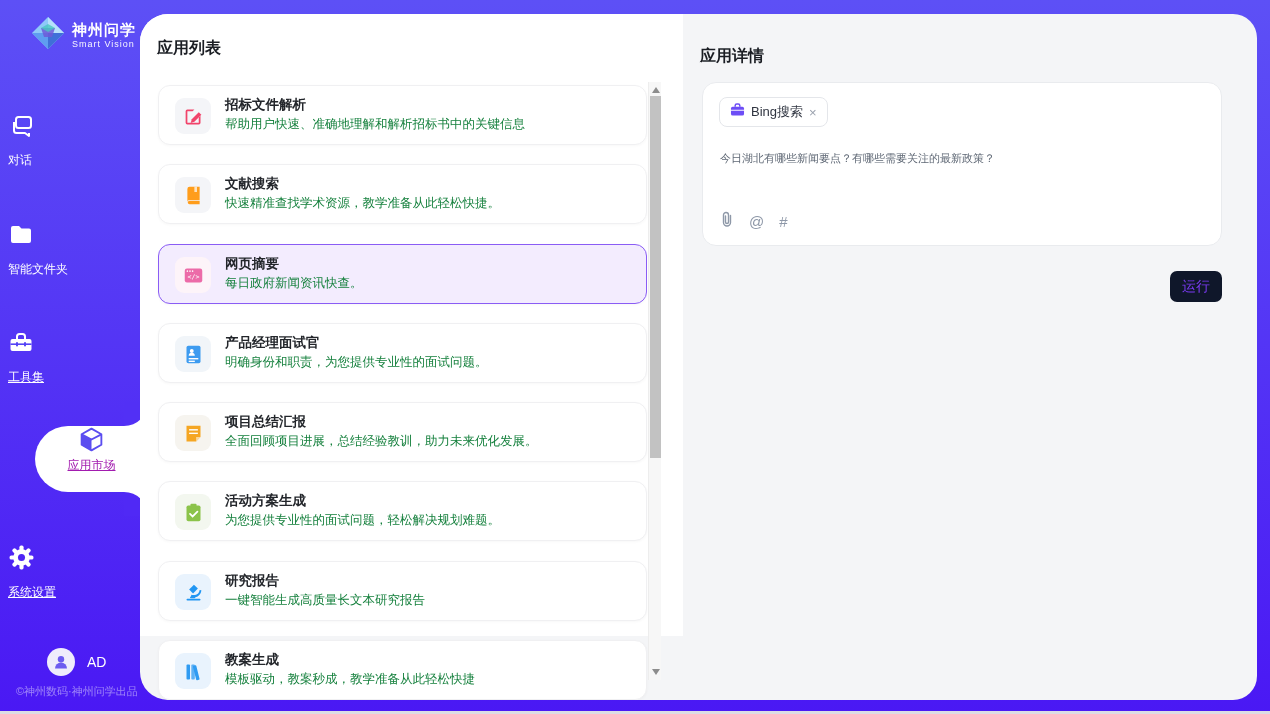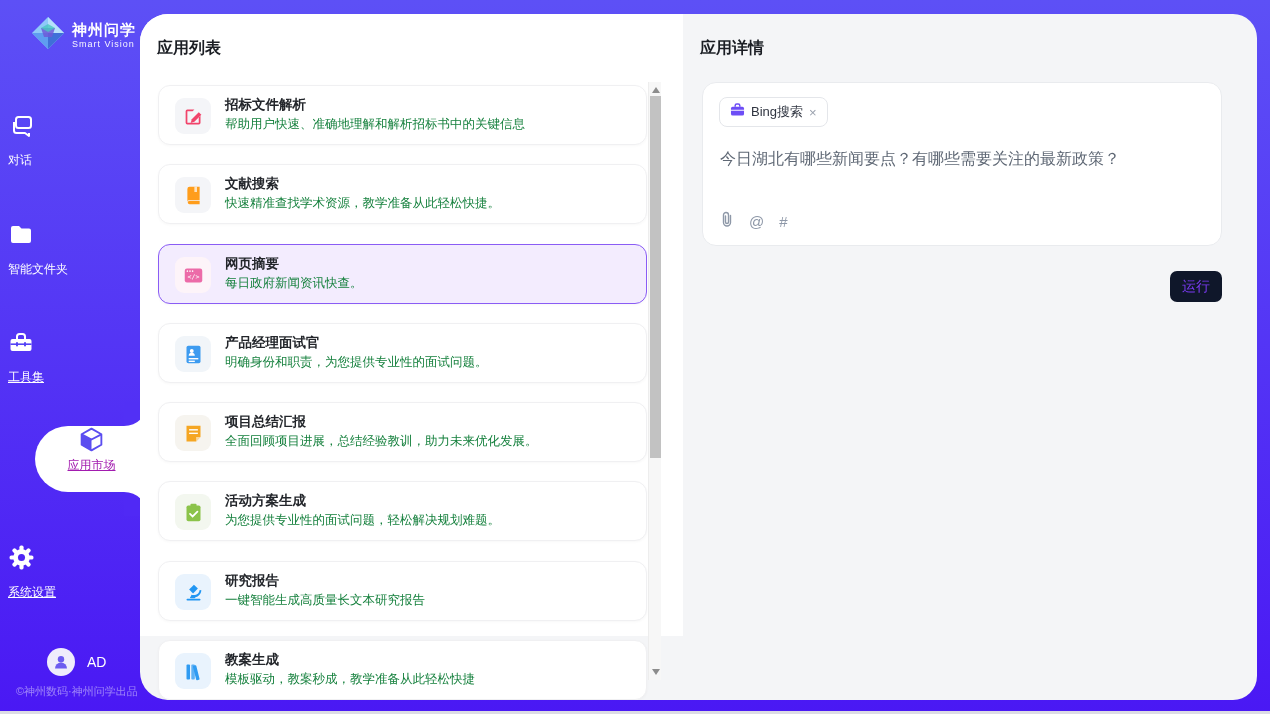--- a/index.html
+++ b/index.html
@@ -60,21 +60,21 @@
   .sb-arrow-down { bottom:5px; border-top:6px solid #8d8d8d; }
   .sb-thumb { position:absolute; left:1px; top:14px; width:11px; height:362px; background:#c2c2c2; }
 
   .detail-section { position:absolute; left:543px; top:0; width:574px; height:686px; }
   .detail-card { position:absolute; left:19px; top:68px; width:520px; height:164px; background:#fff;
                  border:1px solid #e9ebee; border-radius:14px; }
   .chip { position:absolute; left:16px; top:14px; height:30px; display:inline-flex; align-items:center;
           gap:6px; padding:0 10px; background:#fff; border:1px solid #e4e6ea; border-radius:8px; cursor:default; }
   .chip-label { font-size:13px; color:#2f3440; }
   .chip-close { font-size:13px; color:#9aa1ad; cursor:pointer; line-height:1; }
-  .prompt-text { position:absolute; left:17px; top:66px; width:480px; font-size:16px; color:#5f6875; line-height:19px; }
+  .prompt-text { position:absolute; left:17px; top:66px; width:480px; font-size:11px; color:#5f6875; line-height:19px; }
   .attach-row { position:absolute; left:17px; top:128px; display:flex; align-items:center; gap:15px; color:#8e98a8; }
   .attach-glyph { font-size:15px; color:#8e98a8; cursor:pointer; }
   .run-button { position:absolute; left:487px; top:257px; width:52px; height:31px; background:#0f172a; color:#7a3af2;
                 font-size:14px; border:none; border-radius:7px; cursor:pointer; font-family:inherit; }
 </style>
 </head>
 <body>
 
 <div class="sidebar">
   <div class="logo">
@@ -271,21 +271,21 @@
         </div>
       </div>
     <div class="scrollbar">
       <div class="sb-arrow-up"></div>
       <div class="sb-thumb"></div>
       <div class="sb-arrow-down"></div>
     </div>
   </div>
 
   <div class="detail-section">
-    <div class="section-title" style="left: 17px;">应用详情</div>
+    <div class="section-title" style="left: 17px; margin-top: 8px;">应用详情</div>
 
     <div class="detail-card">
       <div class="chip">
         <span>
           <svg width="15" height="14" viewBox="0 0 16 15">
             <path d="M5.5 4V3a1.8 1.8 0 0 1 1.8-1.8h1.4A1.8 1.8 0 0 1 10.5 3v1" fill="none" stroke="#6d4df6" stroke-width="1.6"></path>
             <rect x="1" y="4" width="14" height="9.5" rx="1.8" fill="#6d4df6"></rect>
             <rect x="1" y="7.2" width="14" height="1.2" fill="#fff" opacity=".85"></rect>
           </svg>
         </span>

